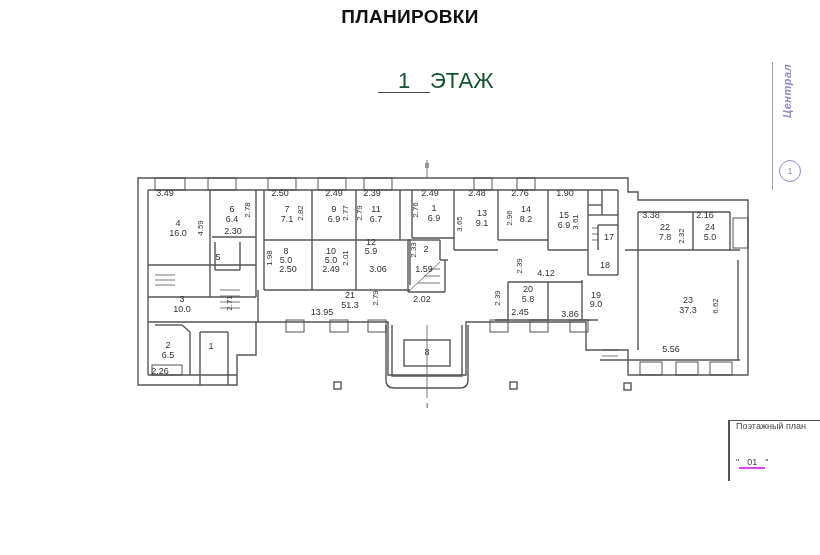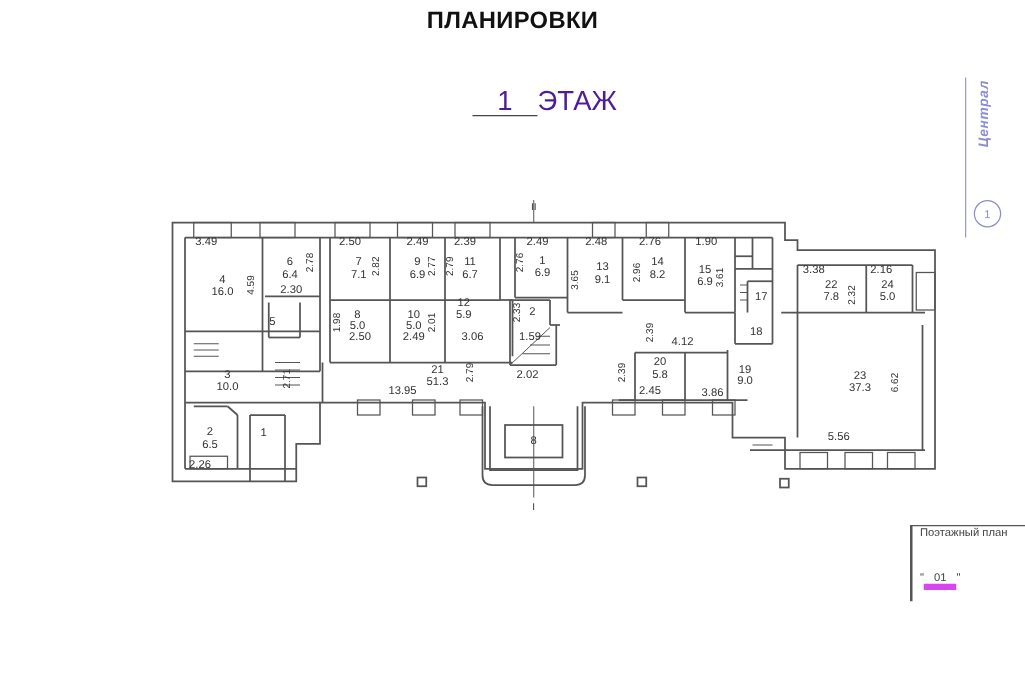--- a/index.html
+++ b/index.html
@@ -1,28 +1,28 @@
 <!DOCTYPE html>
 <html><head>
 <meta charset="utf-8">
 <style>
   html,body{margin:0;padding:0;background:#ffffff;}
   body{width:820px;height:555px;position:relative;overflow:hidden;font-family:"Liberation Sans",sans-serif;}
   .page-title{position:absolute;left:0;width:820px;top:6px;text-align:center;font-weight:bold;font-size:19px;color:#111;letter-spacing:0.3px;}
-  .floor-title{position:absolute;left:378px;top:68px;font-size:22px;color:#4c1d95;}
+  .floor-title{position:absolute;left:378px;top:68px;font-size:22px;color:#14532d;}
   .floor-title .num{display:inline-block;width:52px;border-bottom:1.5px solid #444;text-align:center;line-height:22px;}
   svg.plan{position:absolute;left:0;top:0;}
   .lbl{font-family:"Liberation Sans",sans-serif;fill:#333;}
   .stamp{position:absolute;left:772px;top:62px;width:48px;height:128px;border-left:1.5px solid #9a9ad0;}
   .stamp-text{position:absolute;left:8px;top:2px;writing-mode:vertical-rl;transform:rotate(180deg);color:#8c8cd0;font-size:11px;font-style:italic;font-weight:bold;letter-spacing:0.5px;}
   .stamp-circle{position:absolute;left:6px;top:98px;width:20px;height:20px;border-radius:50%;border:1.5px solid #8c8cd0;color:#8c8cd0;font-size:9px;line-height:20px;text-align:center;}
   .legend-box{position:absolute;left:728px;top:420px;width:92px;height:60px;border-left:2px solid #555;border-top:1.5px solid #555;}
   .legend-title{position:absolute;left:6px;top:0;font-size:9px;color:#444;white-space:nowrap;}
   .legend-floor{position:absolute;left:6px;top:36px;font-size:9px;color:#444;white-space:nowrap;}
-  .legend-floor span{display:inline-block;border-bottom:5px solid #d946ef;min-width:26px;text-align:center;}
+  .legend-floor span{display:inline-block;border-bottom:2px solid #d946ef;min-width:26px;text-align:center;}
 </style>
 </head>
 <body>
 
 <div class="page-title">ПЛАНИРОВКИ</div>
 
 <div class="floor-title">
   <span class="num">1</span><span>ЭТАЖ</span>
 </div>
 

